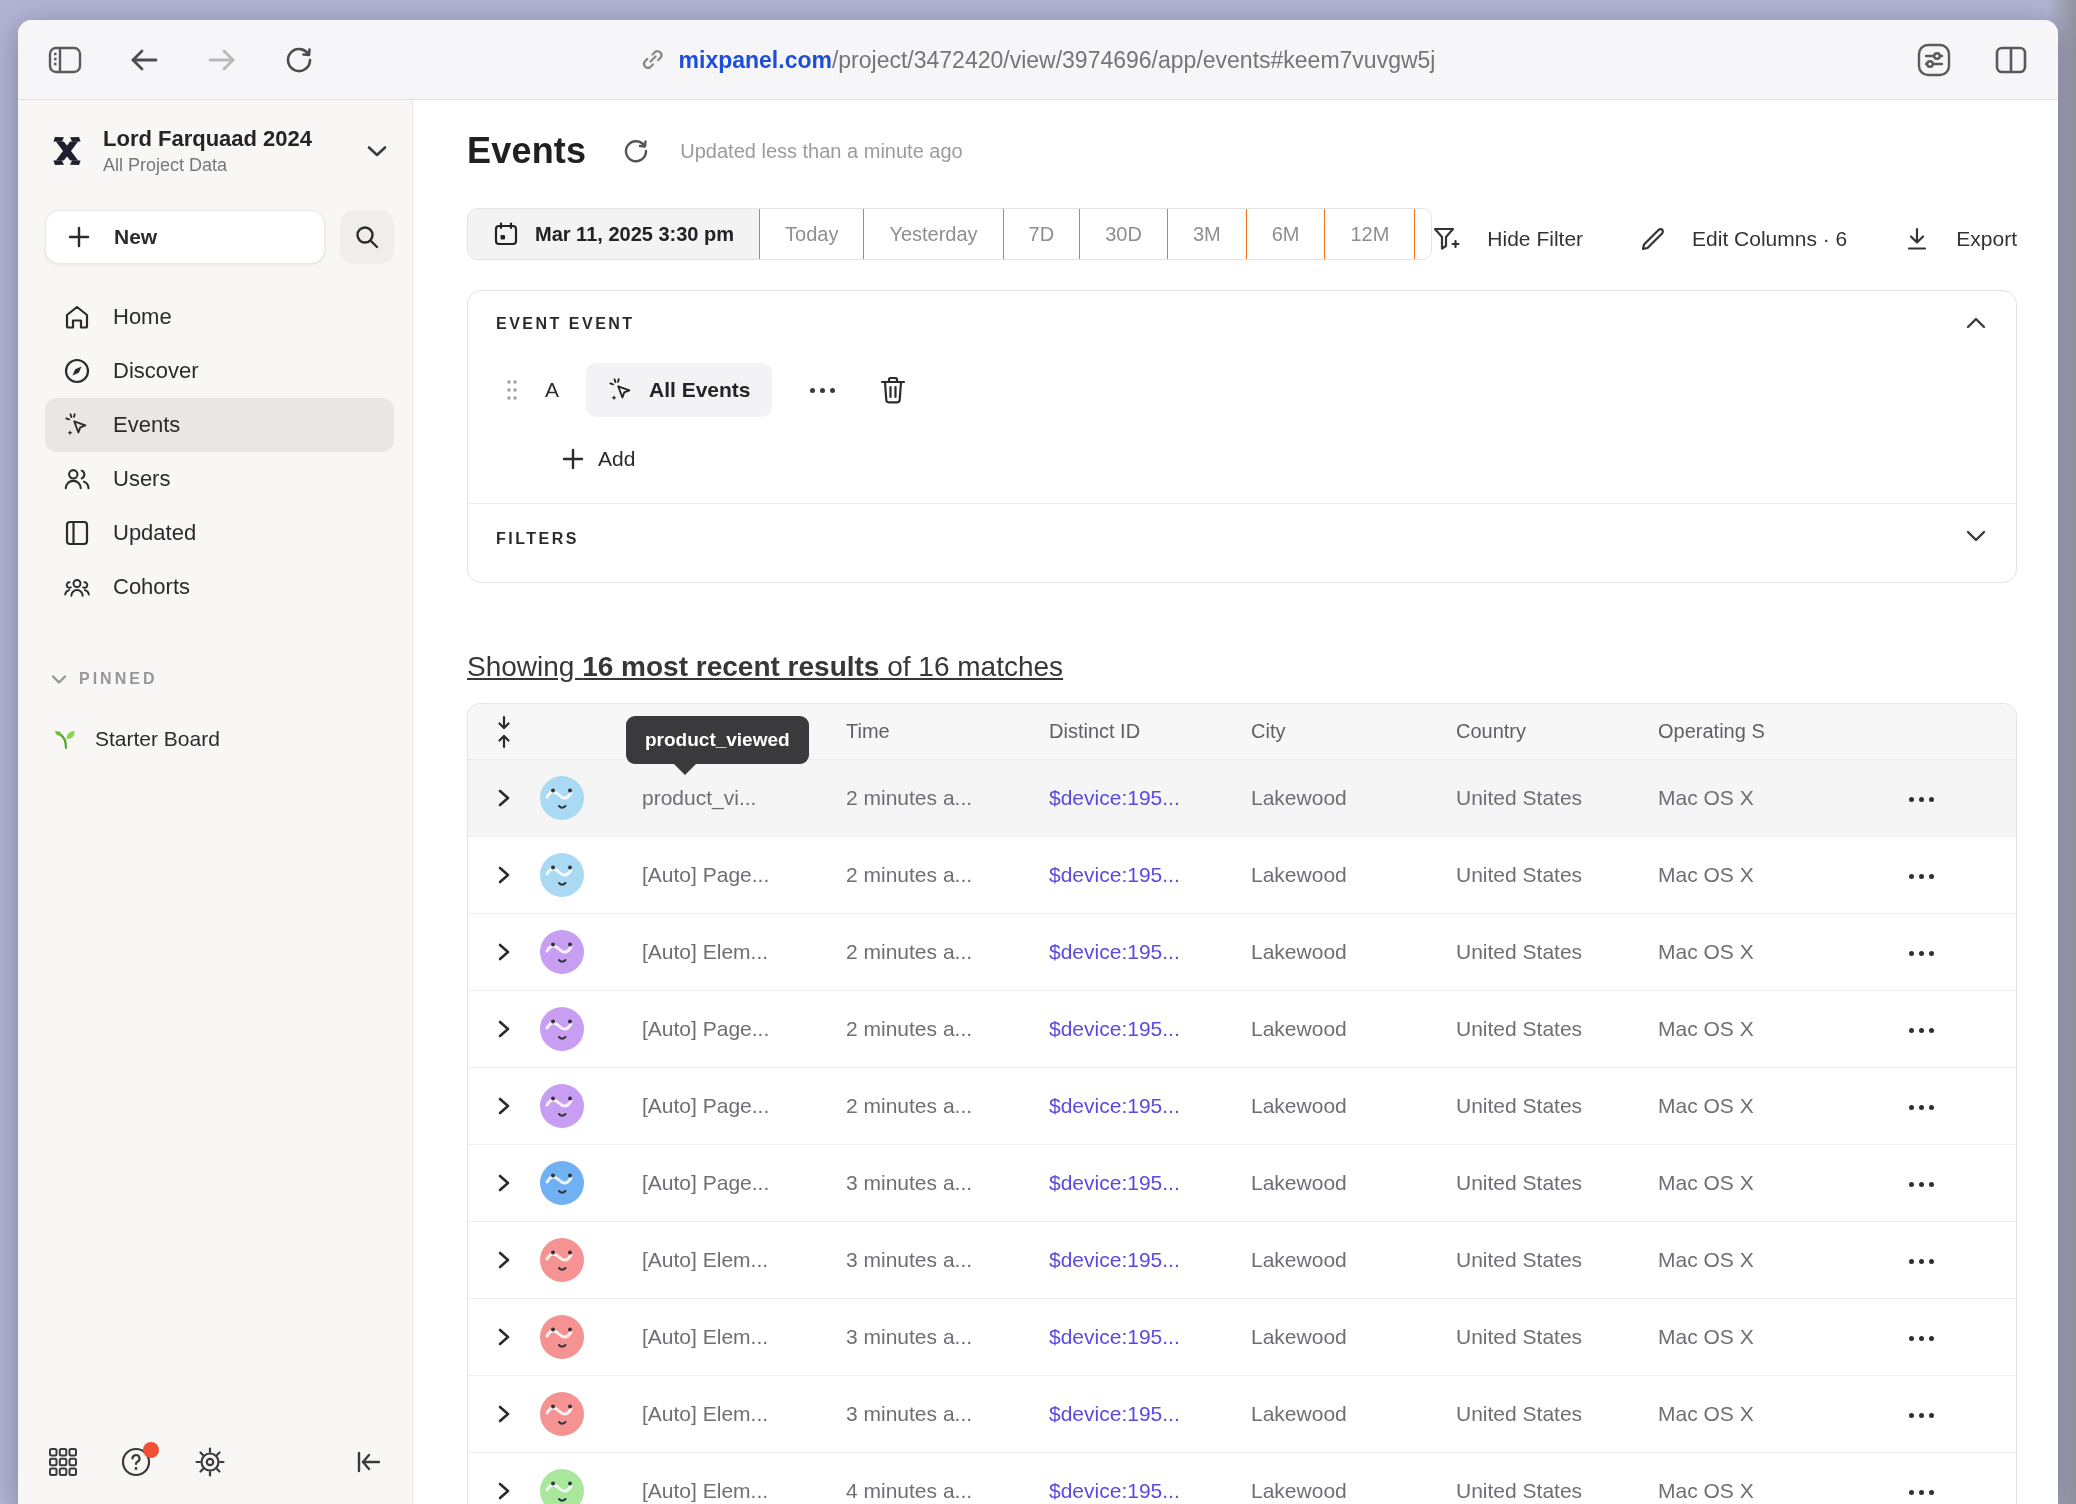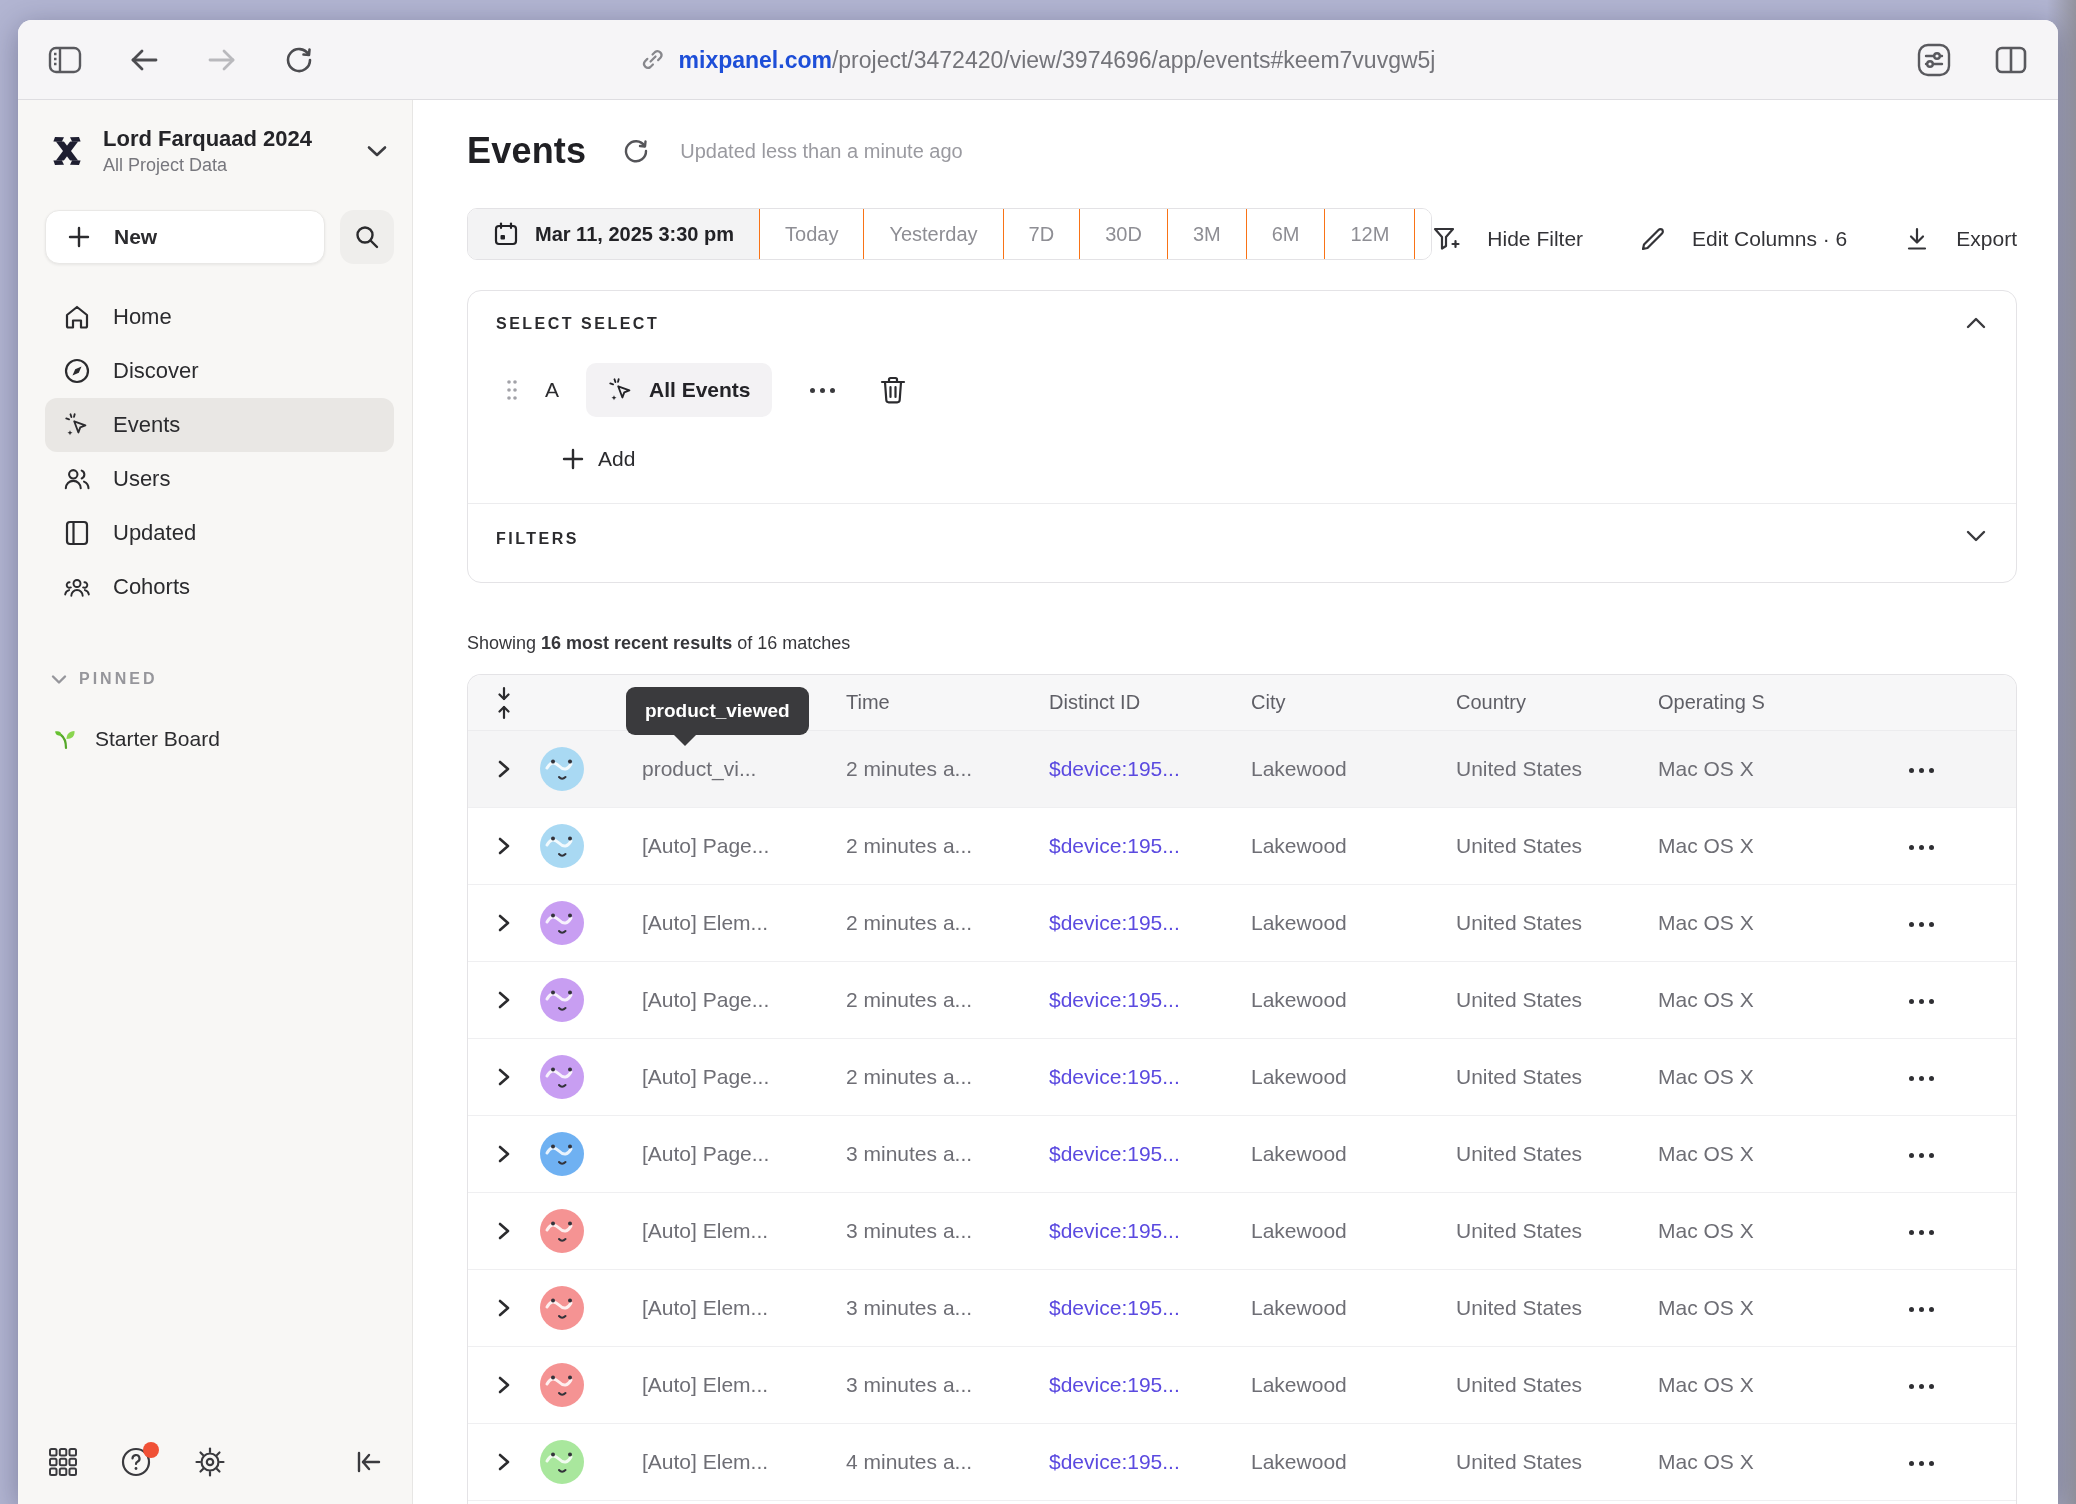--- a/index.html
+++ b/index.html
@@ -113,21 +113,21 @@
     border-radius:10px; padding:13px 21px; font-size:21px; font-weight:600; color:#232327;
     cursor:pointer; font-family:inherit; }
   .more-btn, .trash-btn { background:none; border:none; cursor:pointer; padding:6px; margin-left:8px; }
   .dots3 { display:flex; gap:5px; }
   .dots3 i { width:5px; height:5px; border-radius:50%; background:#3a3a3e; }
   .add-btn { display:flex; align-items:center; gap:14px; background:none; border:none;
     font-size:21px; font-weight:500; color:#2b2b2e; cursor:pointer; margin:30px 0 6px 66px; font-family:inherit; }
   .filters-section { padding:26px 28px 34px 28px; position:relative; }
 
   
-  .results-line { margin-top:50px; font-size:18px; color:#37373b; }
+  .results-line { margin-top:68px; font-size:28px; color:#37373b;text-decoration:underline; }
   .results-line b { font-weight:700; }
 
   
   .table-card { margin-top:20px; border:1px solid #e4e3e6; border-radius:14px 14px 0 0;
     border-bottom:none; overflow:hidden; position:relative; height:866px; }
   .thead {
     display:grid; grid-template-columns:72px 62px 244px 203px 202px 205px 202px 212px 1fr;
     align-items:center; height:56px; background:#f7f7f8; border-bottom:1px solid #ececee;
   }
   .th { font-size:20px; color:#5f5f66; }
@@ -505,21 +505,21 @@
                   <line x1="6" y1="23.5" x2="22" y2="23.5"></line>
               </svg>
             </span>
             <span>Export</span>
           </button>
         </div>
       </div>
 
       <section class="query-card">
         <div class="qc-section">
-          <div class="qc-label">SELECT SELECT</div>
+          <div class="qc-label">EVENT EVENT</div>
           <button class="qc-collapse">
             <span>
               <svg width="20" height="12" viewBox="0 0 20 12" fill="none" stroke="#3a3a3e" stroke-width="2.4" stroke-linecap="round" stroke-linejoin="round">
                   <path d="M2 10 L10 2 L18 10"></path>
                 </svg>
             </span>
           </button>
           <div class="event-row">
             <span>
               <svg width="12" height="22" viewBox="0 0 12 22" fill="#a2a2a8">

